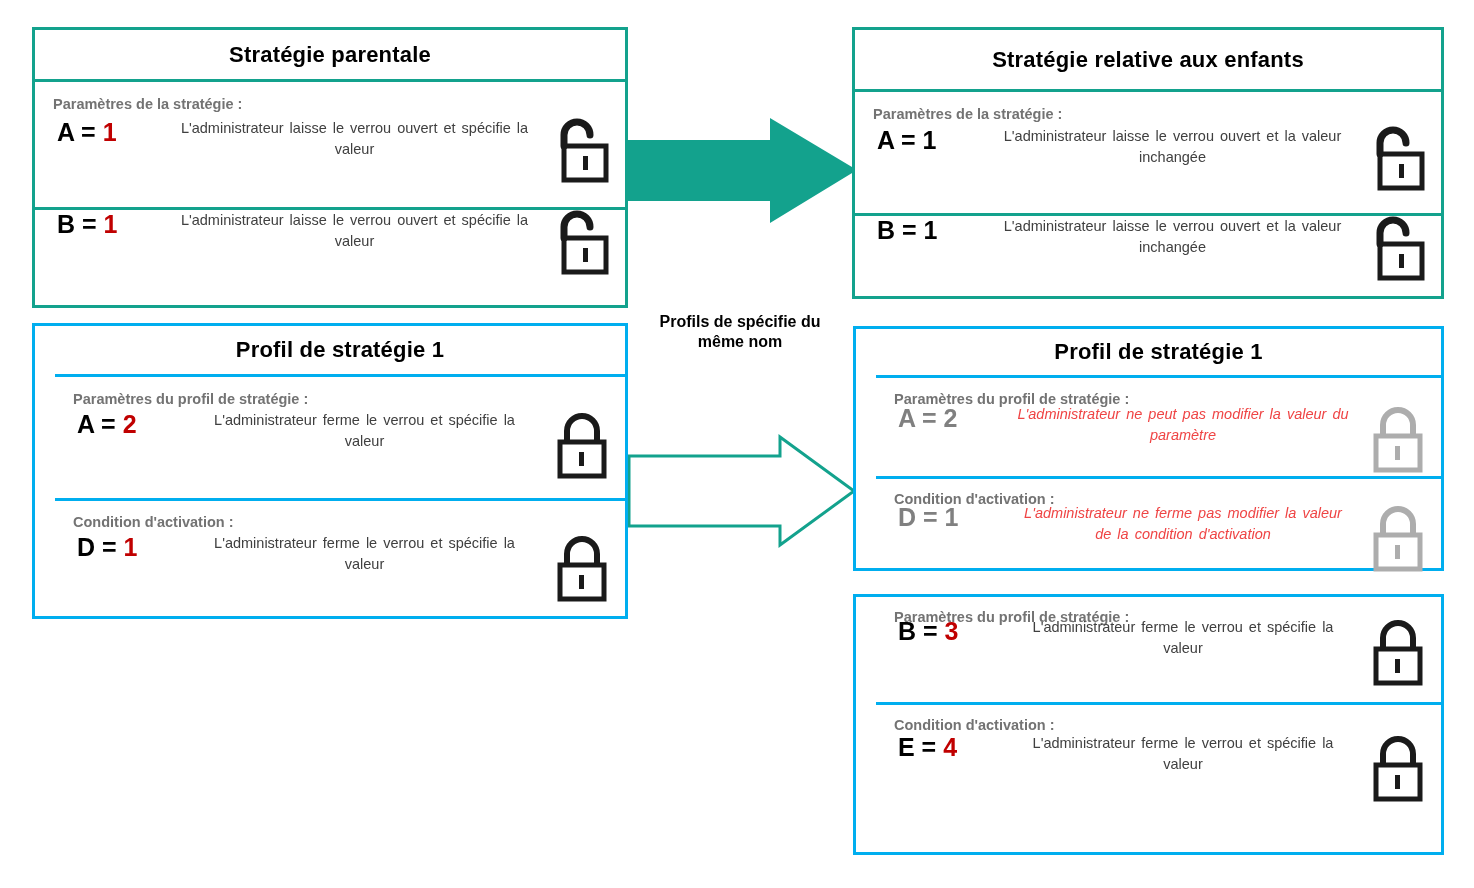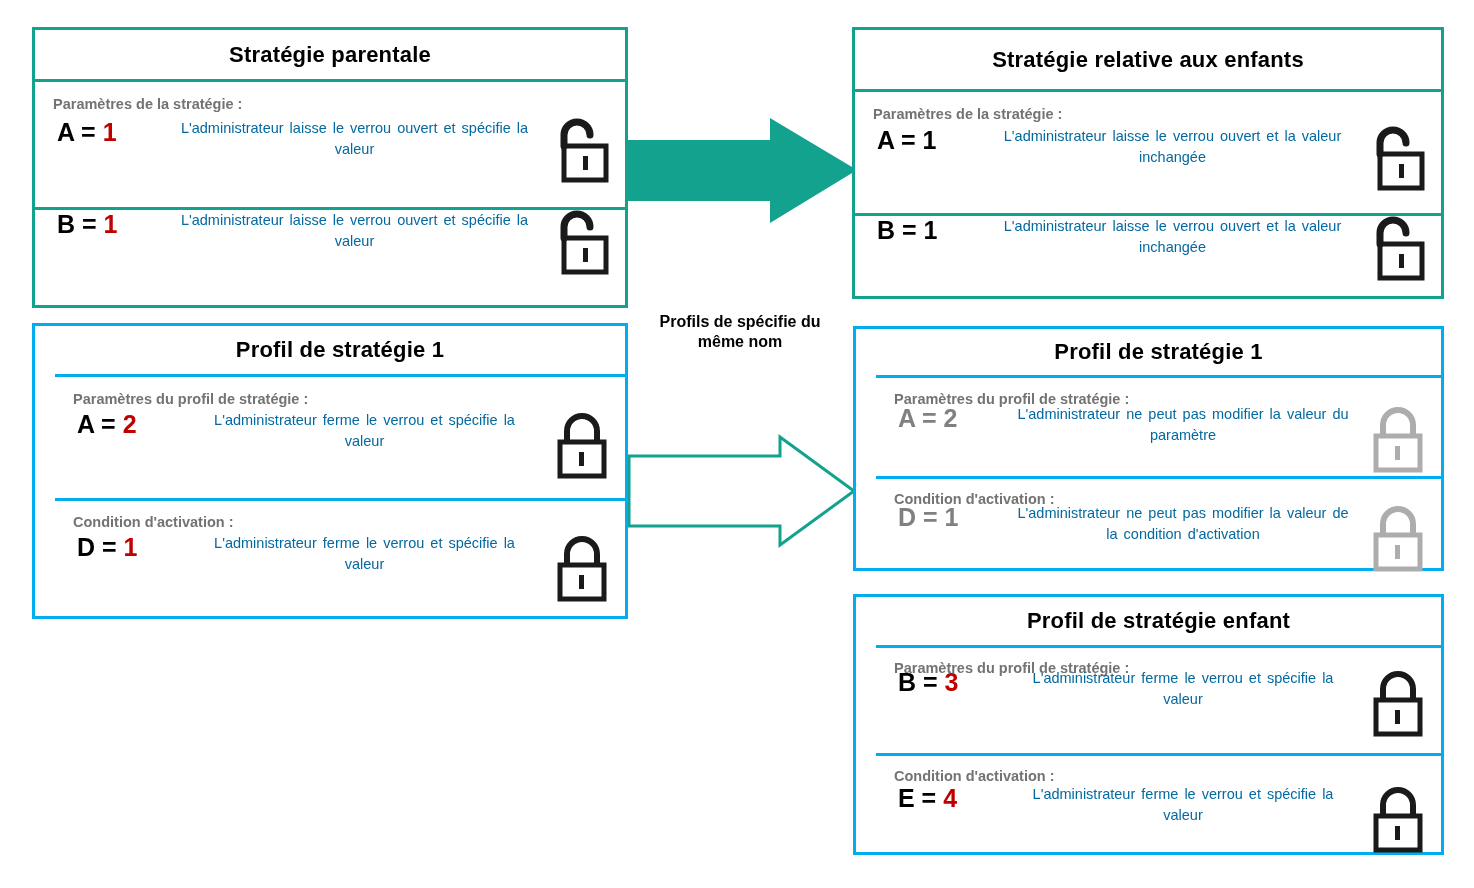--- a/index.html
+++ b/index.html
@@ -78,25 +78,25 @@
     white-space: nowrap;
   }
   .keyval .num { color: #c00000; }
   .keyval.muted, .keyval.muted .num { color: #808080; }
 
   .desc {
     flex: 1 1 auto;
     text-align: center;
     font-size: 14.5px;
     line-height: 1.45;
-    color: #0369a1;
+    color: #404040;
     padding: 0 6px;
     word-spacing: 2px;
   }
-  .desc.muted { color: #0369a1; }
+  .desc.muted { color: #ef4444; font-style: italic; }
 
   .lock-cell {
     flex: 0 0 auto;
     width: 86px;
     display: flex;
     align-items: center;
     justify-content: center;
   }
 
   
@@ -252,35 +252,34 @@
             <rect x="27" y="42" width="5" height="14" fill="#adadad"></rect>
           </svg>
         </div>
       </div>
     </div>
 
     <div class="section" style="height:92px;">
       <div class="section-label" style="top:12px;">Condition d'activation :</div>
       <div class="row" style="top:24px; height:66px;">
         <div class="keyval muted"><span>D = 1</span><span class="num"></span></div>
-        <div class="desc muted">L'administrateur ne peut pas modifier la valeur de la condition d'activation</div>
+        <div class="desc muted">L'administrateur ne ferme pas modifier la valeur de la condition d'activation</div>
         <div class="lock-cell">
           <svg width="60" height="70" viewBox="0 0 60 70">
             <path d="M15 32 L15 21 A15 15 0 0 1 45 21 L45 32" fill="none" stroke="#adadad" stroke-width="6"></path>
             <rect x="8" y="32" width="44" height="34" fill="none" stroke="#adadad" stroke-width="5"></rect>
             <rect x="27" y="42" width="5" height="14" fill="#adadad"></rect>
           </svg>
         </div>
       </div>
     </div>
   </div>
 
   <div class="panel blue" style="left:853px; top:594px; width:591px; height:261px;">
 
-    <div class="panel-title" style="height:51px;">Profil de stratégie enfant</div>
 
     <div class="section" style="height:105px;">
       <div class="section-label" style="top:12px;">Paramètres du profil de stratégie :</div>
       <div class="row" style="top:20px; height:74px;">
         <div class="keyval"><span>B = </span><span class="num">3</span></div>
         <div class="desc">L'administrateur ferme le verrou et spécifie la valeur</div>
         <div class="lock-cell">
           <svg width="60" height="70" viewBox="0 0 60 70">
             <path d="M15 32 L15 21 A15 15 0 0 1 45 21 L45 32" fill="none" stroke="#1a1a1a" stroke-width="6"></path>
             <rect x="8" y="32" width="44" height="34" fill="none" stroke="#1a1a1a" stroke-width="5"></rect>

